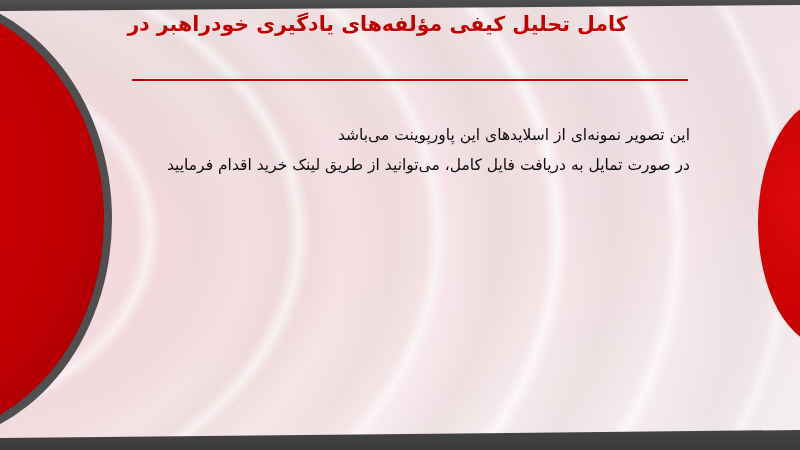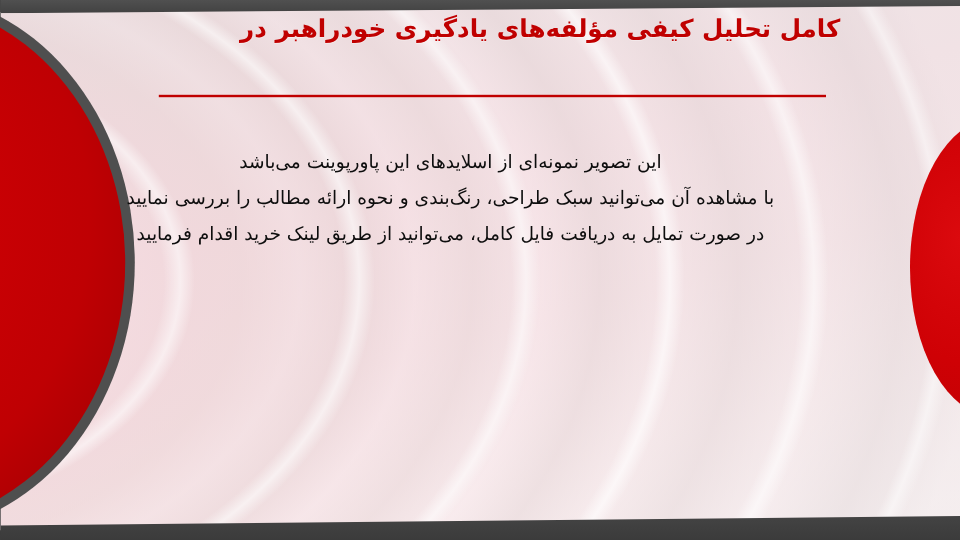--- a/index.html
+++ b/index.html
@@ -104,21 +104,21 @@
     left:758px;top:99px;
     width:140px;height:248px;
     border-radius:50%;
     background:radial-gradient(80% 75% at 30% 40%,#db0a0e 0%,#cf0105 55%,#bd0003 100%);
   }
 
   
   .title-block{
     position:absolute;
     left:55px;right:100px;top:8px;
-    text-align:right;
+    text-align:center;
   }
   .title-line{
     color:#c00000;
     font-size:20.5px;
     font-weight:700;
     line-height:33px;
     letter-spacing:0px;
     direction:rtl;
     white-space:nowrap;
     text-shadow:0 1px 0 rgba(255,255,255,0.35);
@@ -127,21 +127,21 @@
     position:absolute;
     left:132px;top:79px;
     width:556px;height:0;
     border-top:2px solid #c00000;
   }
 
   
   .body-block{
     position:absolute;
     left:60px;right:110px;top:120px;
-    text-align:center;
+    text-align:right;
     direction:rtl;
   }
   .body-line{
     color:#0d0d0d;
     font-size:15.5px;
     font-weight:400;
     line-height:30px;
     white-space:nowrap;
     direction:rtl;
   }
@@ -179,17 +179,16 @@
 
   <div class="right-oval"></div>
 
   <div class="title-block">
     <div class="title-line">کامل تحلیل کیفی مؤلفه‌های یادگیری خودراهبر در</div>
   </div>
   <div class="title-rule"></div>
 
   <div class="body-block">
     <div class="body-line">این تصویر نمونه‌ای از اسلایدهای این پاورپوینت می‌باشد</div>
-    <div class="body-line">با مشاهده آن می‌توانید سبک طراحی، رنگ‌بندی و نحوه ارائه مطالب را بررسی نمایید</div>
     <div class="body-line">در صورت تمایل به دریافت فایل کامل، می‌توانید از طریق لینک خرید اقدام فرمایید</div>
   </div>
 
 </div>
 
 </body></html>

